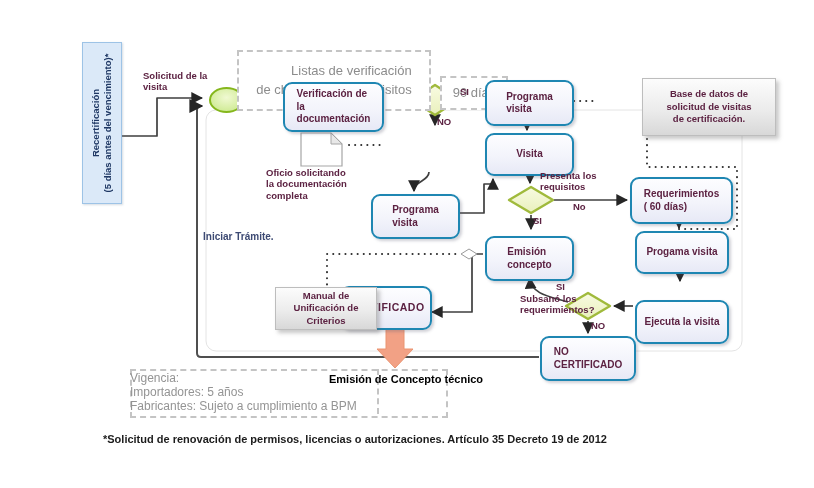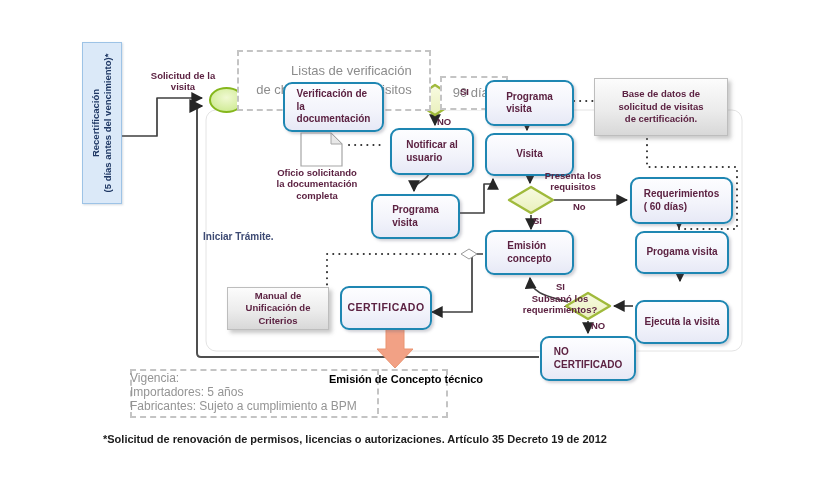--- a/index.html
+++ b/index.html
@@ -8,25 +8,25 @@
   #wires{position:absolute;left:0;top:0;z-index:1;}
   .pbox{position:absolute;z-index:2;display:flex;align-items:center;justify-content:center;
         text-align:left;white-space:pre-line;border:2.5px solid var(--process-border,#1e86b2);
         border-radius:9px;background:linear-gradient(180deg,#fdfdff 0%,#f3f4fb 55%,#e7e9f6 100%);
         box-shadow:2px 2px 3px rgba(90,90,110,.28);
         font-size:10px;font-weight:bold;color:var(--process-text,#5c2242);line-height:1.25;}
   .graybox{position:absolute;z-index:2;display:flex;align-items:center;justify-content:center;
         text-align:center;white-space:pre-line;border:1px solid #bdbdbd;
         background:linear-gradient(180deg,#fcfcfc 0%,#ececec 55%,#d8d8d8 100%);
         box-shadow:3px 3px 4px rgba(100,100,100,.35);
-        font-size:9.5px;font-weight:bold;color:var(--process-text,#5c2242);line-height:1.3;}
+        font-size:9.5px;font-weight:bold;color:var(--process-text,#5c2242);line-height:1.3;margin-left:48px;}
   .dashbox{position:absolute;z-index:2;display:flex;align-items:center;justify-content:center;
         text-align:right;white-space:pre-line;border:2px dashed #c4c4c4;background:#fff;
         font-size:13px;color:var(--note-text,#8c8c8c);line-height:1.45;}
-  .elabel{position:absolute;z-index:3;text-align:center;white-space:pre-line;
+  .elabel{position:absolute;z-index:3;text-align:left;white-space:pre-line;
         font-size:9.5px;font-weight:bold;color:var(--process-text,#5c2242);line-height:1.2;}
   .recert{position:absolute;left:82px;top:42px;width:38px;height:160px;z-index:2;
         background:var(--recert-fill,#dbe9f8);border:1.5px solid var(--recert-border,#9dc3e6);
         box-shadow:1px 1px 2px rgba(120,140,160,.3);}
   .recert-inner{position:absolute;left:-61px;top:61px;width:160px;height:38px;
         transform:rotate(-90deg);display:flex;align-items:center;justify-content:center;
         text-align:center;white-space:pre-line;font-size:9.5px;font-weight:bold;
         color:#1f3864;line-height:1.3;}
   .vigencia-text{position:absolute;left:130px;top:371px;width:248px;z-index:3;
         text-align:left;white-space:pre-line;font-size:12px;color:#949494;line-height:1.17;}
@@ -116,30 +116,28 @@
   <div class="dashbox" style="left:440px;top:76px;width:64px;height:30px">90 días</div>
 
   <div class="pbox" style="left:283px;top:82px;width:97px;height:46px">Verificación de
 la
 documentación</div>
   <div class="pbox" style="left:485px;top:80px;width:85px;height:42px">Programa
 visita</div>
   <div class="graybox" style="left:594px;top:78px;width:132px;height:56px">Base de datos de
 solicitud de visitas
 de certificación.</div>
-  <div class="pbox" style="left:390px;top:128px;width:80px;height:43px">Notificar al
-usuario</div>
   <div class="pbox" style="left:485px;top:133px;width:85px;height:39px">Visita</div>
   <div class="pbox" style="left:371px;top:194px;width:85px;height:41px">Programa
 visita</div>
   <div class="pbox" style="left:630px;top:177px;width:99px;height:43px">Requerimientos
 ( 60 días)</div>
   <div class="pbox" style="left:635px;top:231px;width:90px;height:39px">Progama visita</div>
   <div class="pbox" style="left:635px;top:300px;width:90px;height:40px">Ejecuta la visita</div>
-  <div class="pbox" style="left:485px;top:230px;width:85px;height:41px">Emisión
+  <div class="pbox" style="left:485px;top:236px;width:85px;height:41px">Emisión
 concepto</div>
   <div class="pbox cert" style="left:340px;top:286px;width:88px;height:40px">CERTIFICADO</div>
   <div class="pbox" style="left:540px;top:336px;width:92px;height:41px">NO
 CERTIFICADO</div>
   <div class="graybox" style="left:227px;top:287px;width:100px;height:41px">Manual de
 Unificación de
 Criterios</div>
 
   <div class="elabel" style="left:143px;top:70px;width:80px">Solicitud de la
 visita</div>

